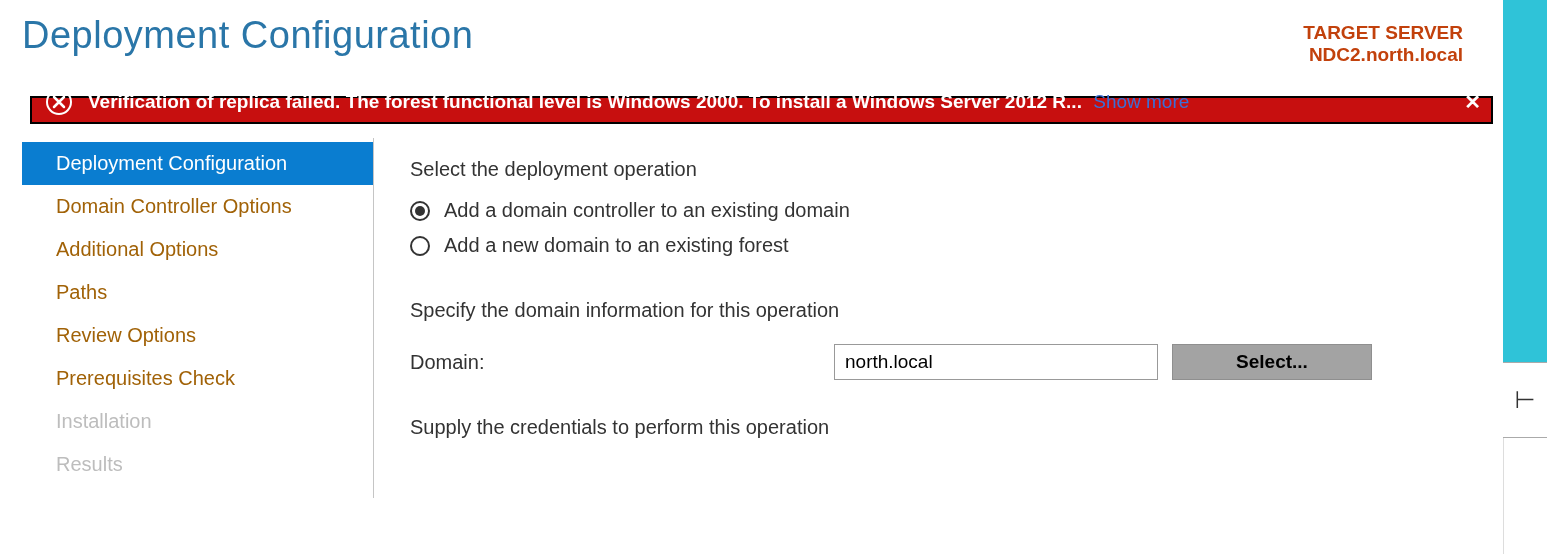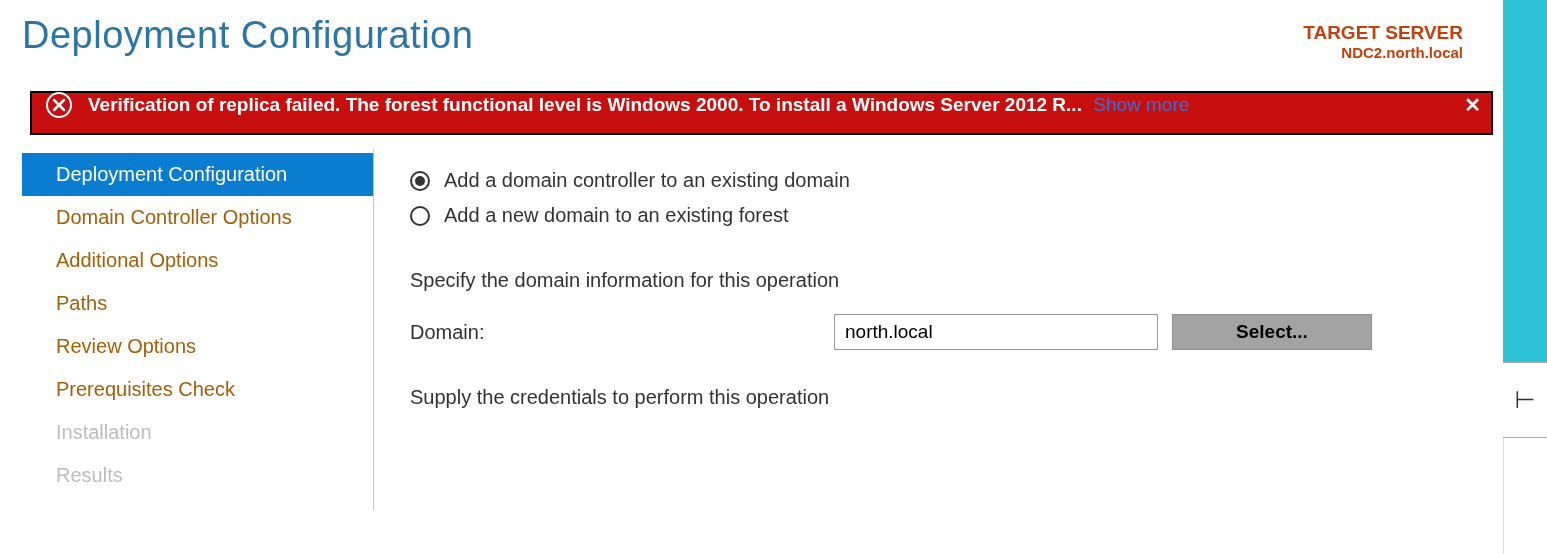--- a/index.html
+++ b/index.html
@@ -37,32 +37,32 @@
   .target-block {
     text-align: right;
     padding-top: 8px;
     color: #c2410c;
   }
   .target-label {
     font-size: 19px;
     font-weight: 700;
   }
   .target-name {
-    font-size: 15px;
+    font-size: 19px;
     font-weight: 600;
     margin-left: 20px;
   }
   .error-banner {
     margin: 30px 10px 0 8px;
     background: #c70f0f;
     border: 2px solid #000;
     color: #fff;
     display: flex;
     align-items: center;
-    height: 44px;
+    height: 28px;
     padding: 0 10px 16px 14px;
     font-size: 19px;
   }
   .error-icon {
     width: 26px; height: 26px;
     border: 2px solid #fff;
     border-radius: 50%;
     display: flex; align-items:center; justify-content:center;
     margin-right: 16px;
     flex-shrink: 0;
@@ -205,20 +205,21 @@
         <div class="sidebar-item">Domain Controller Options</div>
         <div class="sidebar-item">Additional Options</div>
         <div class="sidebar-item">Paths</div>
         <div class="sidebar-item">Review Options</div>
         <div class="sidebar-item">Prerequisites Check</div>
         <div class="sidebar-item disabled">Installation</div>
         <div class="sidebar-item disabled">Results</div>
       </div>
 
       <div class="content">
+        <div class="section-label">Select the deployment operation</div>
 
         <div class="radio-row">
           <span class="radio-outer">
               <span class="radio-inner"></span>
             </span>
           <span>Add a domain controller to an existing domain</span>
         </div>
         <div class="radio-row">
           <span class="radio-outer"></span>
           <span>Add a new domain to an existing forest</span>

